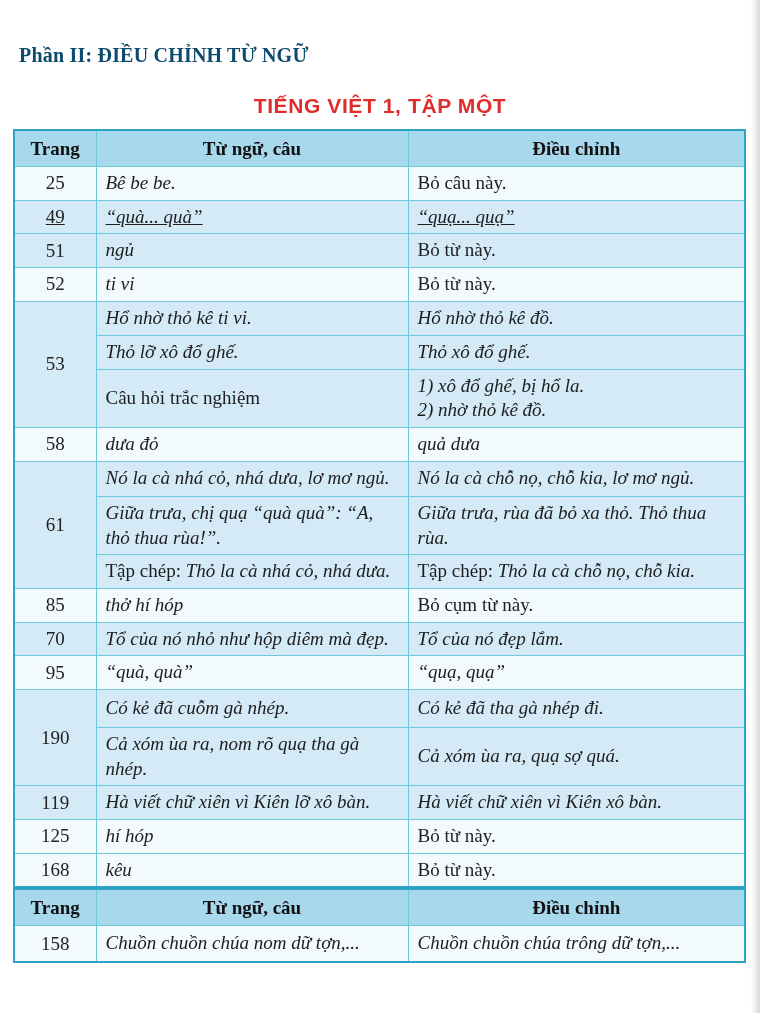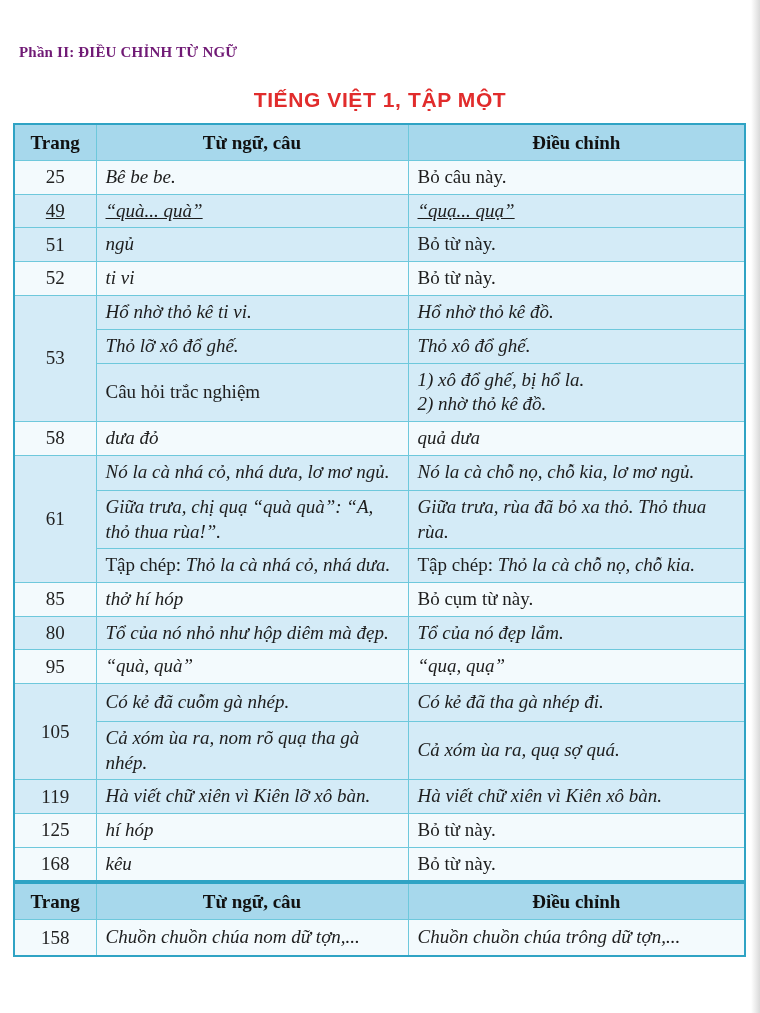--- a/index.html
+++ b/index.html
@@ -11,21 +11,21 @@
     --border-inner:#6ec8dc;
     --text:#1d1d1d;
   }
   html,body{margin:0;padding:0;}
   body{
     width:760px;height:1013px;background:#ffffff;position:relative;overflow:hidden;
     font-family:"Liberation Serif","DejaVu Serif",serif;color:var(--text);
   }
   .page{box-sizing:border-box;width:760px;height:1013px;padding:44px 13px 0 13px;position:relative;}
   .page-title{
-    font-size:15px;font-weight:bold;color:#701a75;margin:0 0 0 6px;
+    font-size:20px;font-weight:bold;color:#0c4a6e;margin:0 0 0 6px;
     font-family:"Liberation Serif","DejaVu Serif",serif;letter-spacing:.2px;
   }
   .section-heading{
     text-align:center;color:var(--accent-red);
     font-family:"Liberation Sans","DejaVu Sans",sans-serif;
     font-size:21px;font-weight:bold;letter-spacing:.6px;
     margin:27px 0 11px 0;
   }
   table.correction-table{
     border-collapse:collapse;table-layout:fixed;width:733px;
@@ -172,39 +172,39 @@
           <tr class="light" style="height: 32px;">
             <td class="page-cell" rowspan="1">85</td>
             <td class="text-cell">
               <div class="line"><span class="seg-it">thở hí hóp</span></div>
             </td>
             <td class="text-cell">
               <div class="line"><span class="seg-up">Bỏ cụm từ này.</span></div>
             </td>
           </tr>
           <tr class="blue" style="height: 32px;">
-            <td class="page-cell" rowspan="1">80</td>
+            <td class="page-cell" rowspan="1">70</td>
             <td class="text-cell">
               <div class="line"><span class="seg-it">Tổ của nó nhỏ như hộp diêm mà đẹp.</span></div>
             </td>
             <td class="text-cell">
               <div class="line"><span class="seg-it">Tổ của nó đẹp lắm.</span></div>
             </td>
           </tr>
           <tr class="light" style="height: 32px; padding-left: 20px;">
             <td class="page-cell" rowspan="1">95</td>
             <td class="text-cell">
               <div class="line"><span class="seg-it">“quà, quà”</span></div>
             </td>
             <td class="text-cell">
               <div class="line"><span class="seg-it">“quạ, quạ”</span></div>
             </td>
           </tr>
           <tr class="blue" style="height: 38px;">
-            <td class="page-cell" rowspan="2">105</td>
+            <td class="page-cell" rowspan="2">190</td>
             <td class="text-cell">
               <div class="line"><span class="seg-it">Có kẻ đã cuỗm gà nhép.</span></div>
             </td>
             <td class="text-cell">
               <div class="line"><span class="seg-it">Có kẻ đã tha gà nhép đi.</span></div>
             </td>
           </tr>
           <tr class="blue" style="height: 36px;">
             <td class="text-cell">
               <div class="line"><span class="seg-it">Cả xóm ùa ra, nom rõ quạ tha gà nhép.</span></div>

